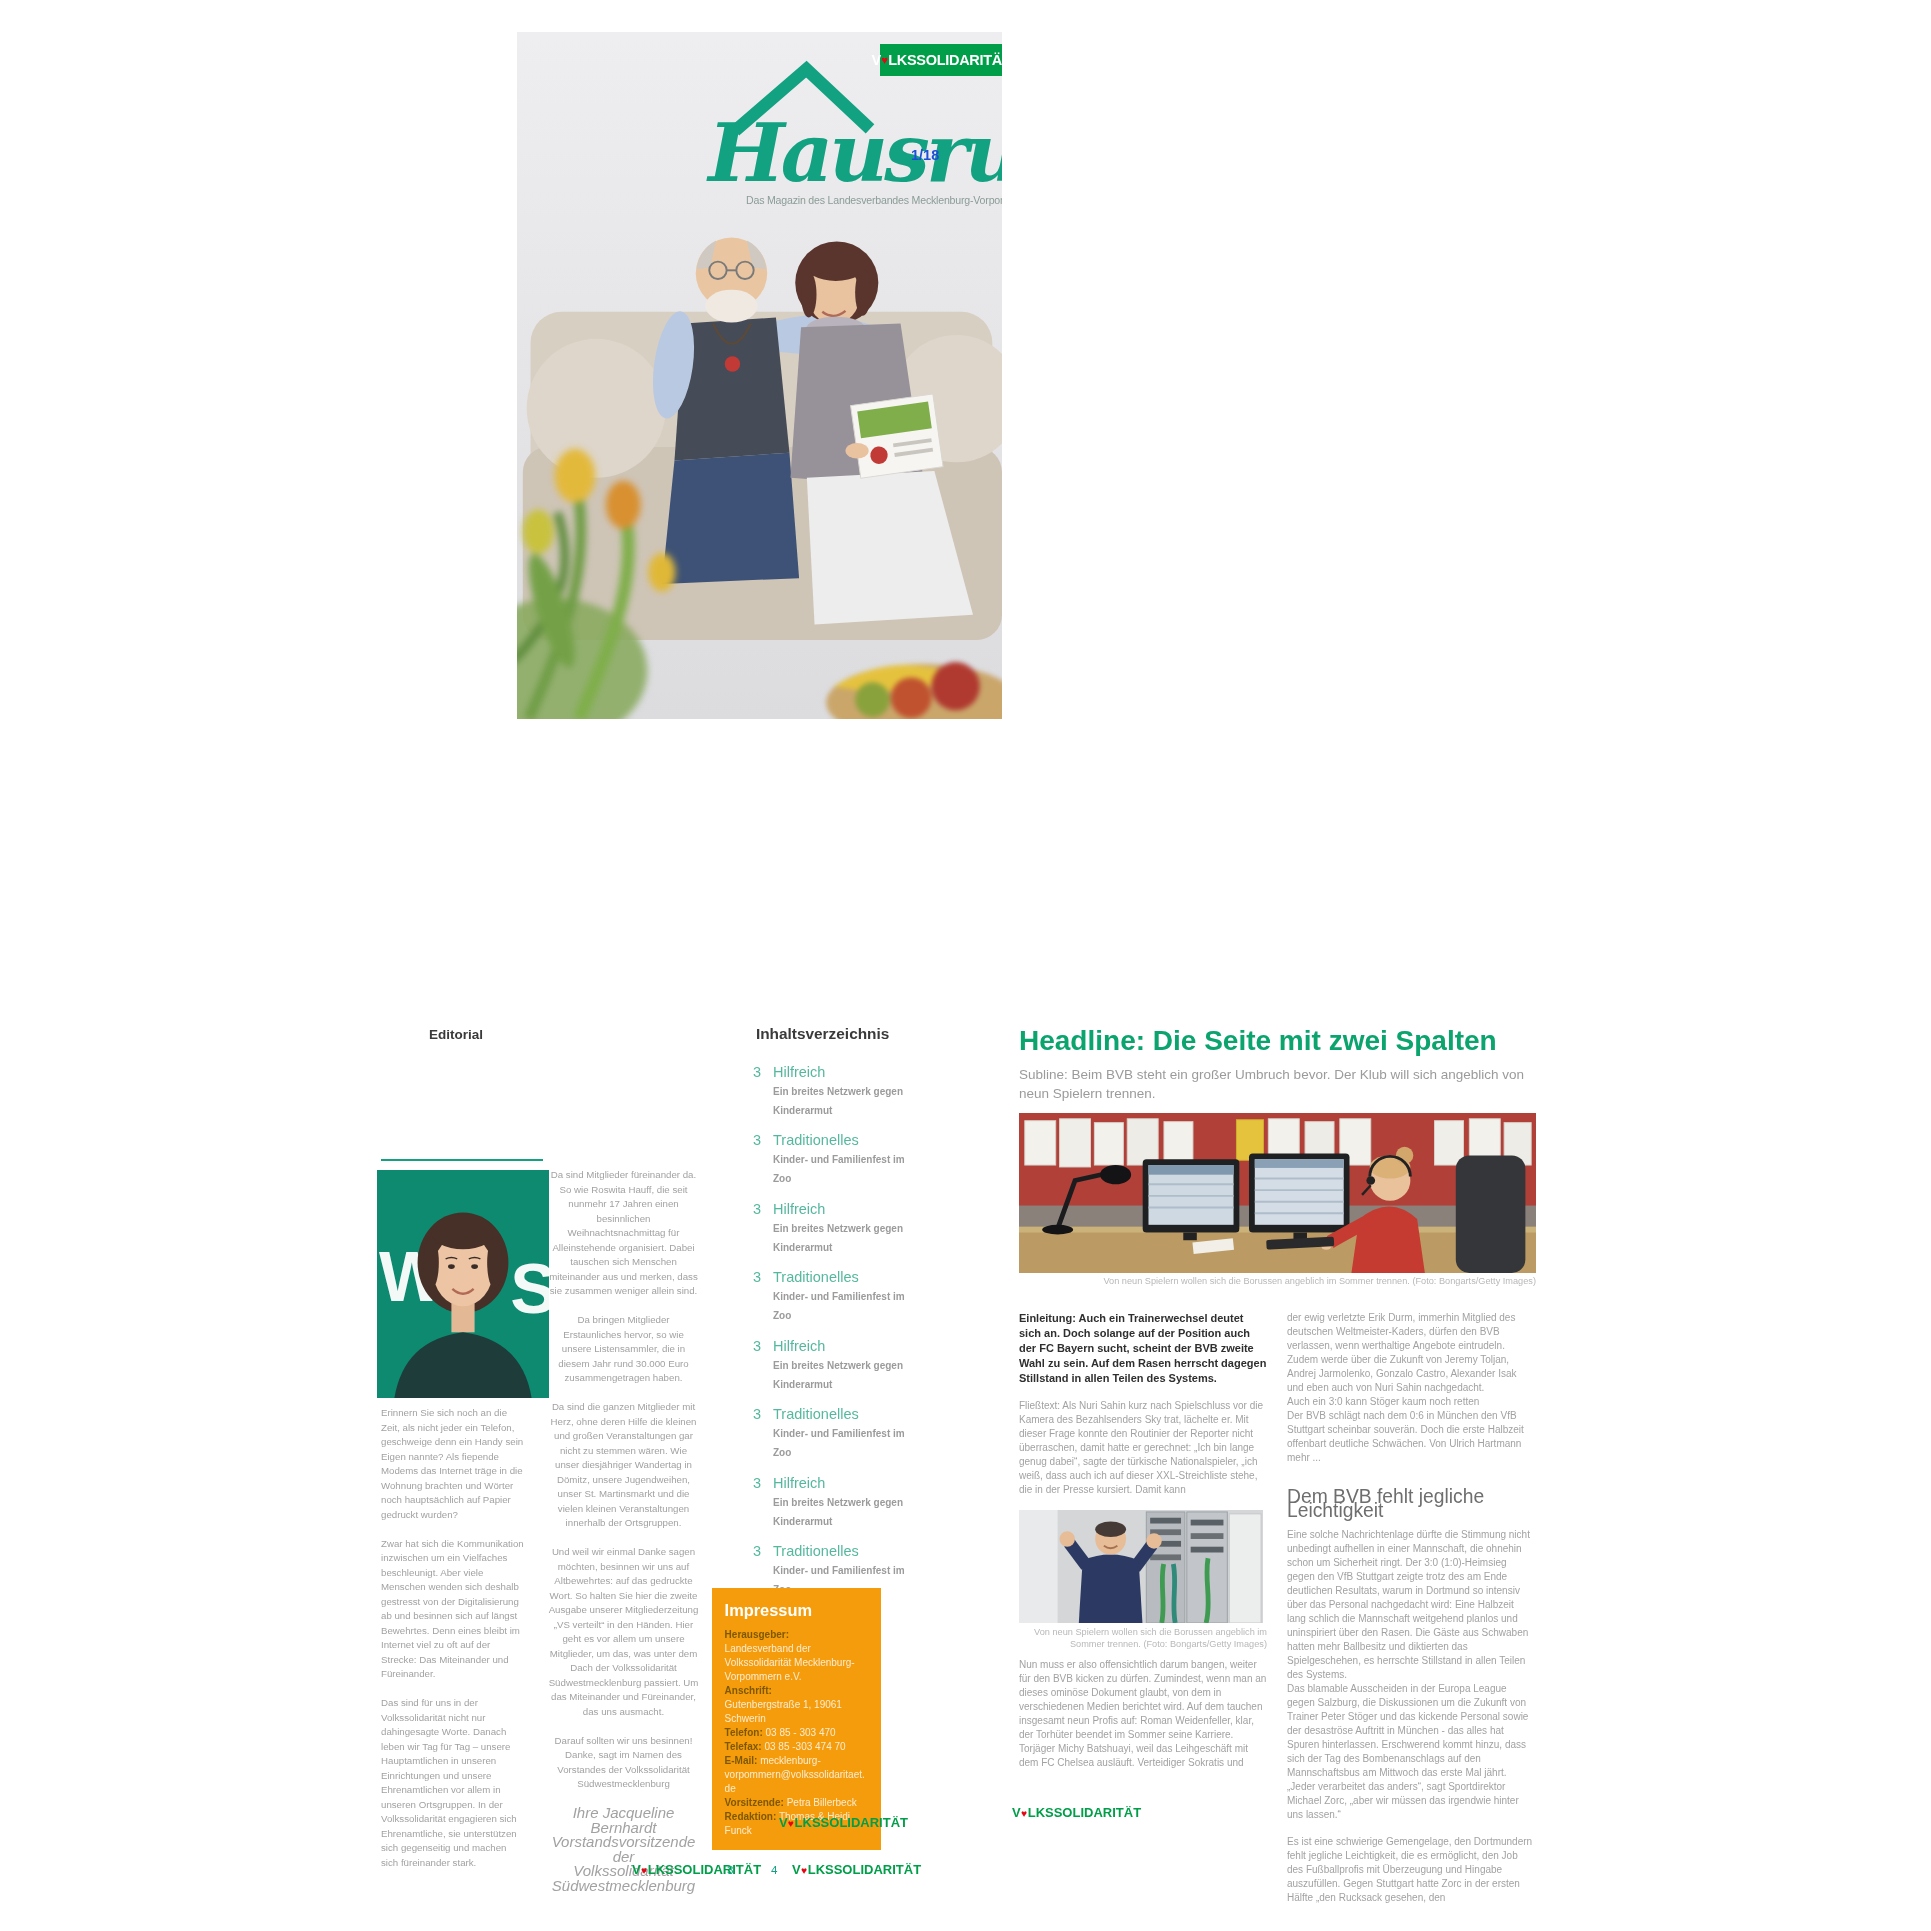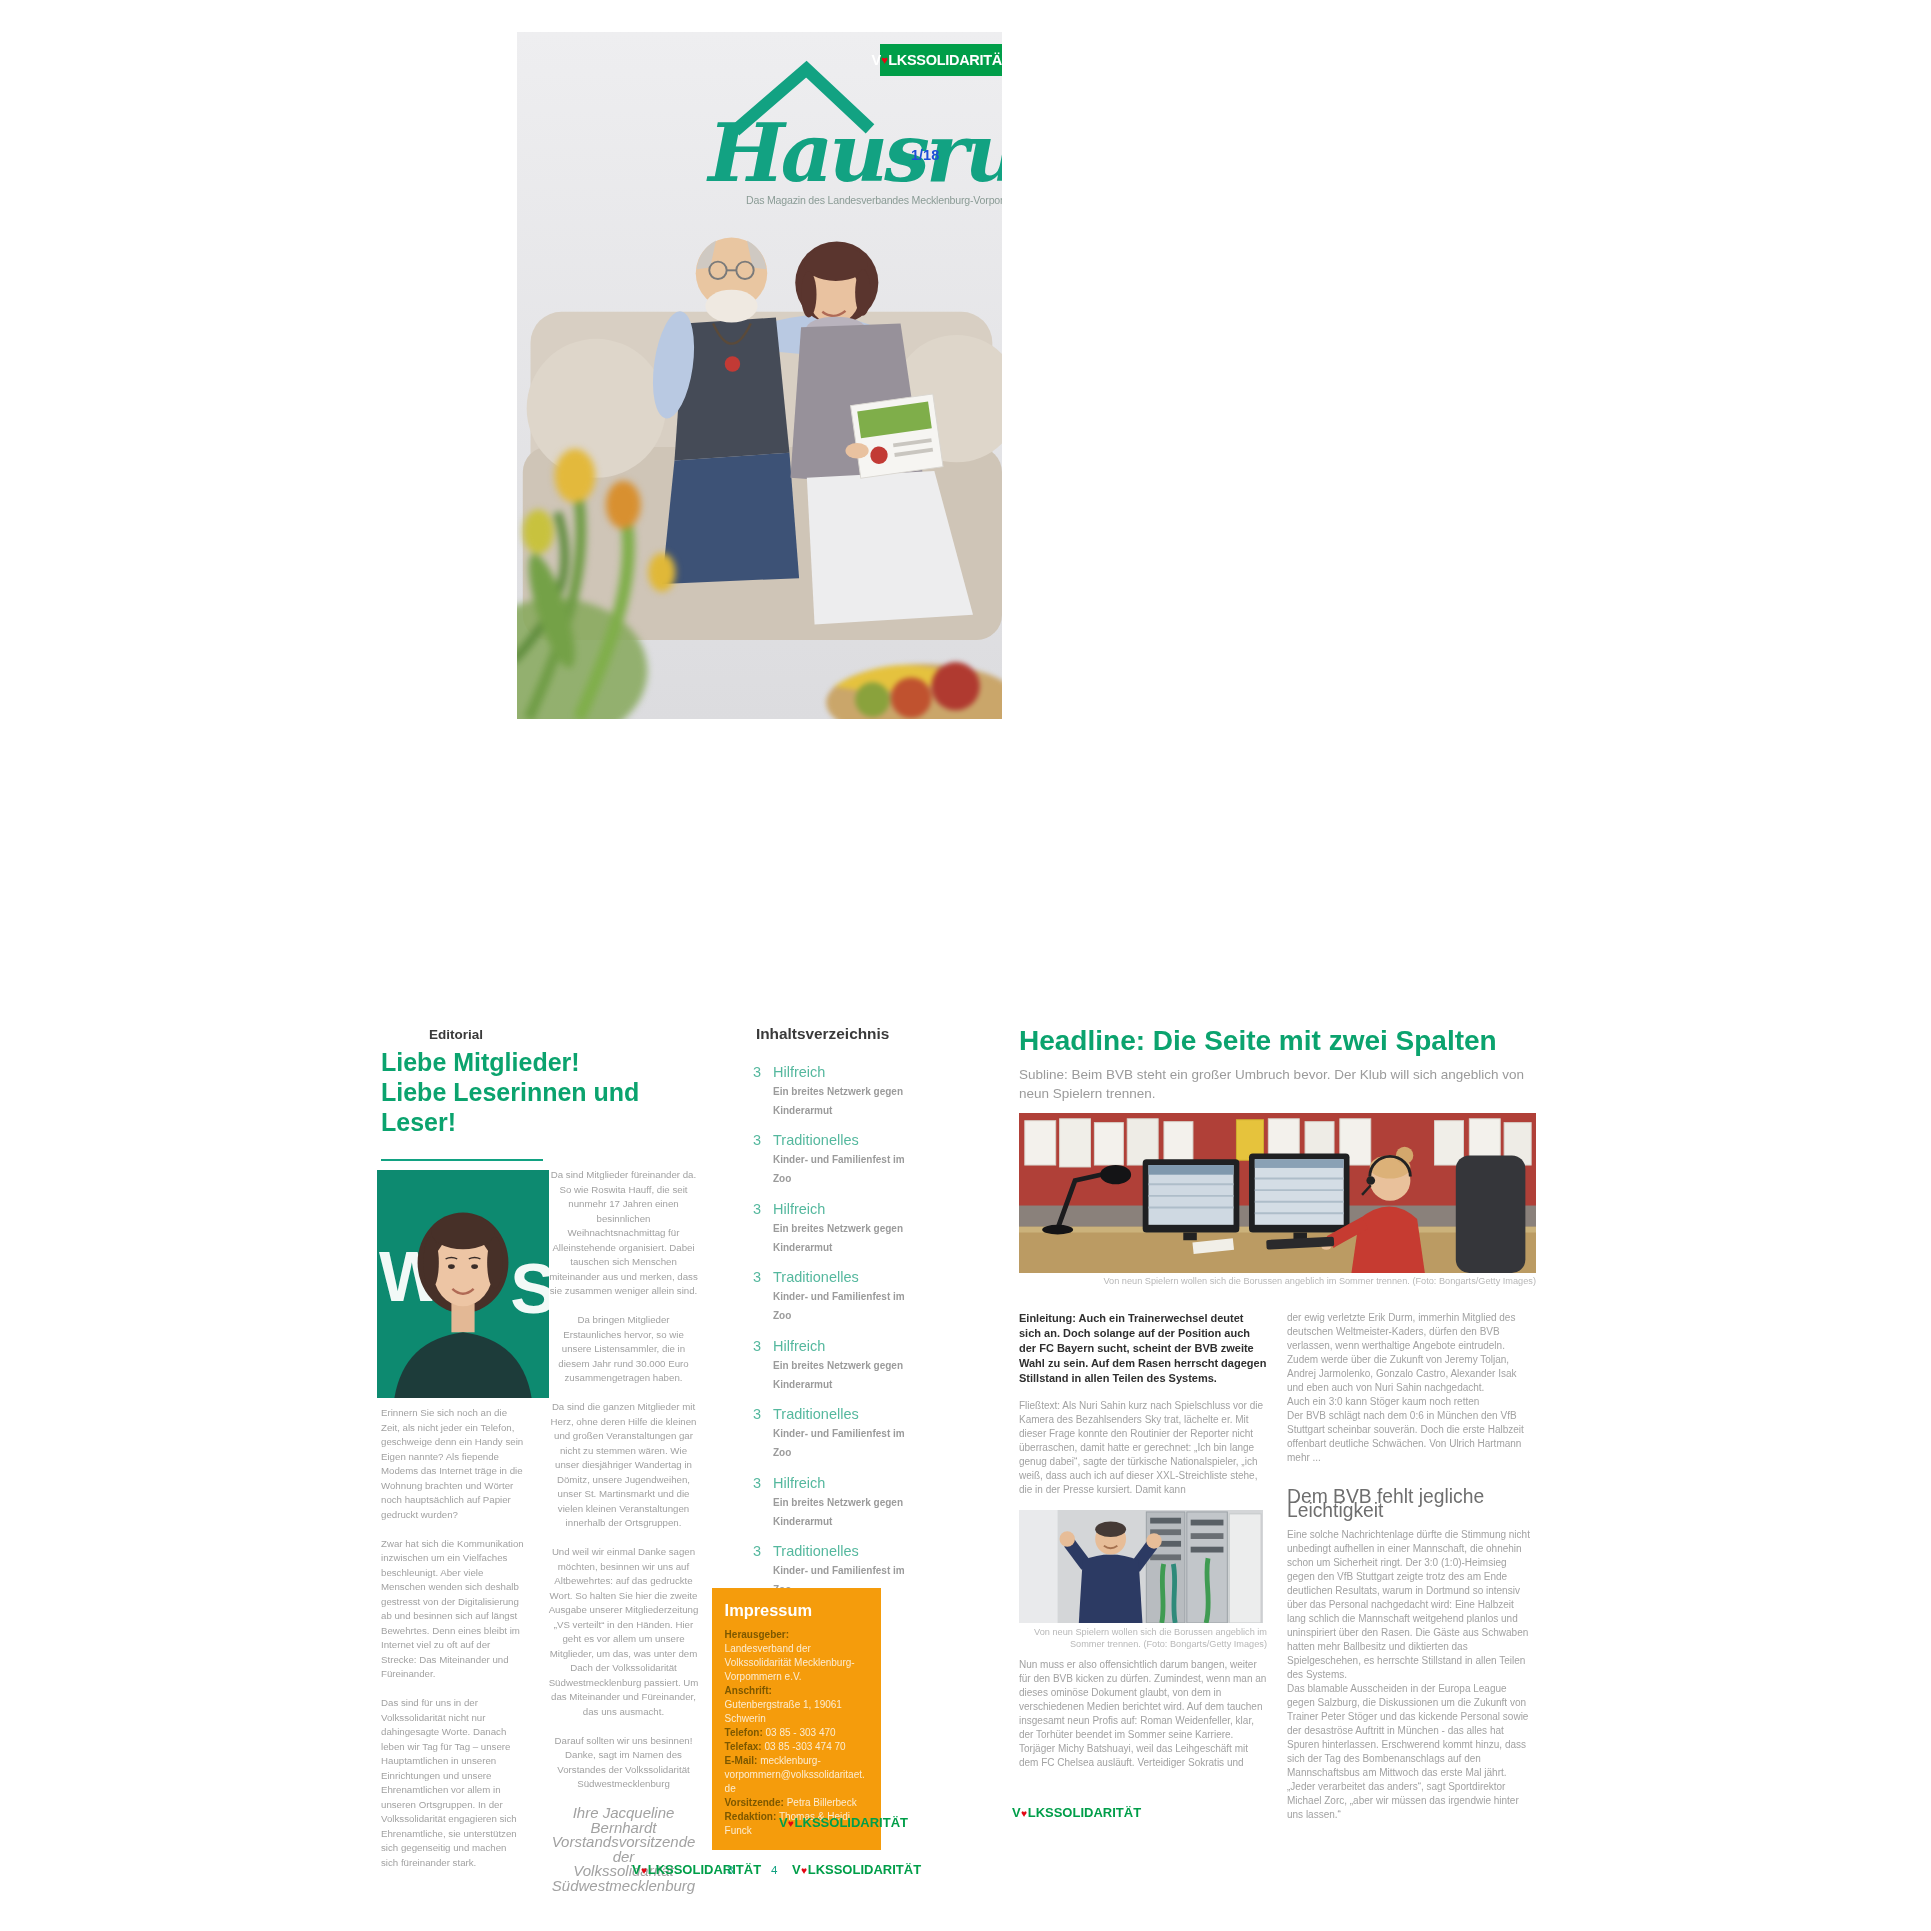--- a/index.html
+++ b/index.html
@@ -165,25 +165,20 @@
       <text x="0" y="140">Hausruf</text>
     </svg>
 
     <div class="tagline">Das Magazin des Landesverbandes Mecklenburg-Vorpommern</div>
     <div class="issue">1/18</div>
 
   </section>
 
   <div class="abs" id="ed-label">Editorial</div>
 
-  <div class="abs" id="ed-heading">
-    <div>Liebe Mitglieder!</div>
-    <div>Liebe Leserinnen und</div>
-    <div>Leser!</div>
-  </div>
   <div class="abs" id="ed-rule"></div>
 
   <svg class="abs" id="ed-photo" viewBox="0 0 178 236" preserveAspectRatio="none">
     <rect width="178" height="236" fill="#0d8a70"></rect>
     <text x="2" y="136" font-size="72" font-weight="bold" fill="#ffffff" opacity="0.95" font-family="Liberation Sans,sans-serif">W</text>
     <text x="138" y="148" font-size="72" font-weight="bold" fill="#ffffff" opacity="0.95" font-family="Liberation Sans,sans-serif">S</text>
     <g>
       <ellipse cx="89" cy="96" rx="47" ry="52" fill="#473028"></ellipse>
       <rect x="77" y="138" width="24" height="30" fill="#e3b895"></rect>
       <path d="M18,236 Q28,176 89,168 Q150,176 160,236 Z" fill="#1d3c3a"></path>
@@ -392,20 +387,21 @@
     <p class="tight">Nun muss er also offensichtlich darum bangen, weiter für den BVB kicken zu dürfen. Zumindest, wenn man an dieses ominöse Dokument glaubt, von dem in verschiedenen Medien berichtet wird. Auf dem tauchen insgesamt neun Profis auf: Roman Weidenfeller, klar, der Torhüter beendet im Sommer seine Karriere. Torjäger Michy Batshuayi, weil das Leihgeschäft mit dem FC Chelsea ausläuft. Verteidiger Sokratis und</p>
   </div>
 
   <div class="abs body-txt" id="colR">
     <p class="tight">der ewig verletzte Erik Durm, immerhin Mitglied des deutschen Weltmeister-Kaders, dürfen den BVB verlassen, wenn werthaltige Angebote eintrudeln. Zudem werde über die Zukunft von Jeremy Toljan, Andrej Jarmolenko, Gonzalo Castro, Alexander Isak und eben auch von Nuri Sahin nachgedacht.</p>
     <p class="tight">Auch ein 3:0 kann Stöger kaum noch retten</p>
     <p class="tight">Der BVB schlägt nach dem 0:6 in München den VfB Stuttgart scheinbar souverän. Doch die erste Halbzeit offenbart deutliche Schwächen. Von Ulrich Hartmann mehr ...</p>
     <h2>Dem BVB fehlt jegliche Leichtigkeit</h2>
     <p class="tight">Eine solche Nachrichtenlage dürfte die Stimmung nicht unbedingt aufhellen in einer Mannschaft, die ohnehin schon um Sicherheit ringt. Der 3:0 (1:0)-Heimsieg gegen den VfB Stuttgart zeigte trotz des am Ende deutlichen Resultats, warum in Dortmund so intensiv über das Personal nachgedacht wird: Eine Halbzeit lang schlich die Mannschaft weitgehend planlos und uninspiriert über den Rasen. Die Gäste aus Schwaben hatten mehr Ballbesitz und diktierten das Spielgeschehen, es herrschte Stillstand in allen Teilen des Systems.</p>
     <p class="tight">Das blamable Ausscheiden in der Europa League gegen Salzburg, die Diskussionen um die Zukunft von Trainer Peter Stöger und das kickende Personal sowie der desaströse Auftritt in München - das alles hat Spuren hinterlassen. Erschwerend kommt hinzu, dass sich der Tag des Bombenanschlags auf den Mannschaftsbus am Mittwoch das erste Mal jährt. „Jeder verarbeitet das anders“, sagt Sportdirektor Michael Zorc, „aber wir müssen das irgendwie hinter uns lassen.“</p>
+    <p style="margin:13.5px 0 0 0">Es ist eine schwierige Gemengelage, den Dortmundern fehlt jegliche Leichtigkeit, die es ermöglicht, den Job des Fußballprofis mit Überzeugung und Hingabe auszufüllen. Gegen Stuttgart hatte Zorc in der ersten Hälfte „den Rucksack gesehen, den</p>
   </div>
 
   <div class="abs vs-logo" id="rp-logo"><span>V</span><span class="heart">♥</span><span>LKSSOLIDARITÄT</span></div>
 
   <div class="abs vs-logo" id="f-logo-l"><span>V</span><span class="heart">♥</span><span>LKSSOLIDARITÄT</span></div>
   <div class="abs" id="f-page-l">3</div>
   <div class="abs" id="f-page-r">4</div>
   <div class="abs vs-logo" id="f-logo-r"><span>V</span><span class="heart">♥</span><span>LKSSOLIDARITÄT</span></div>
 
 </div>

